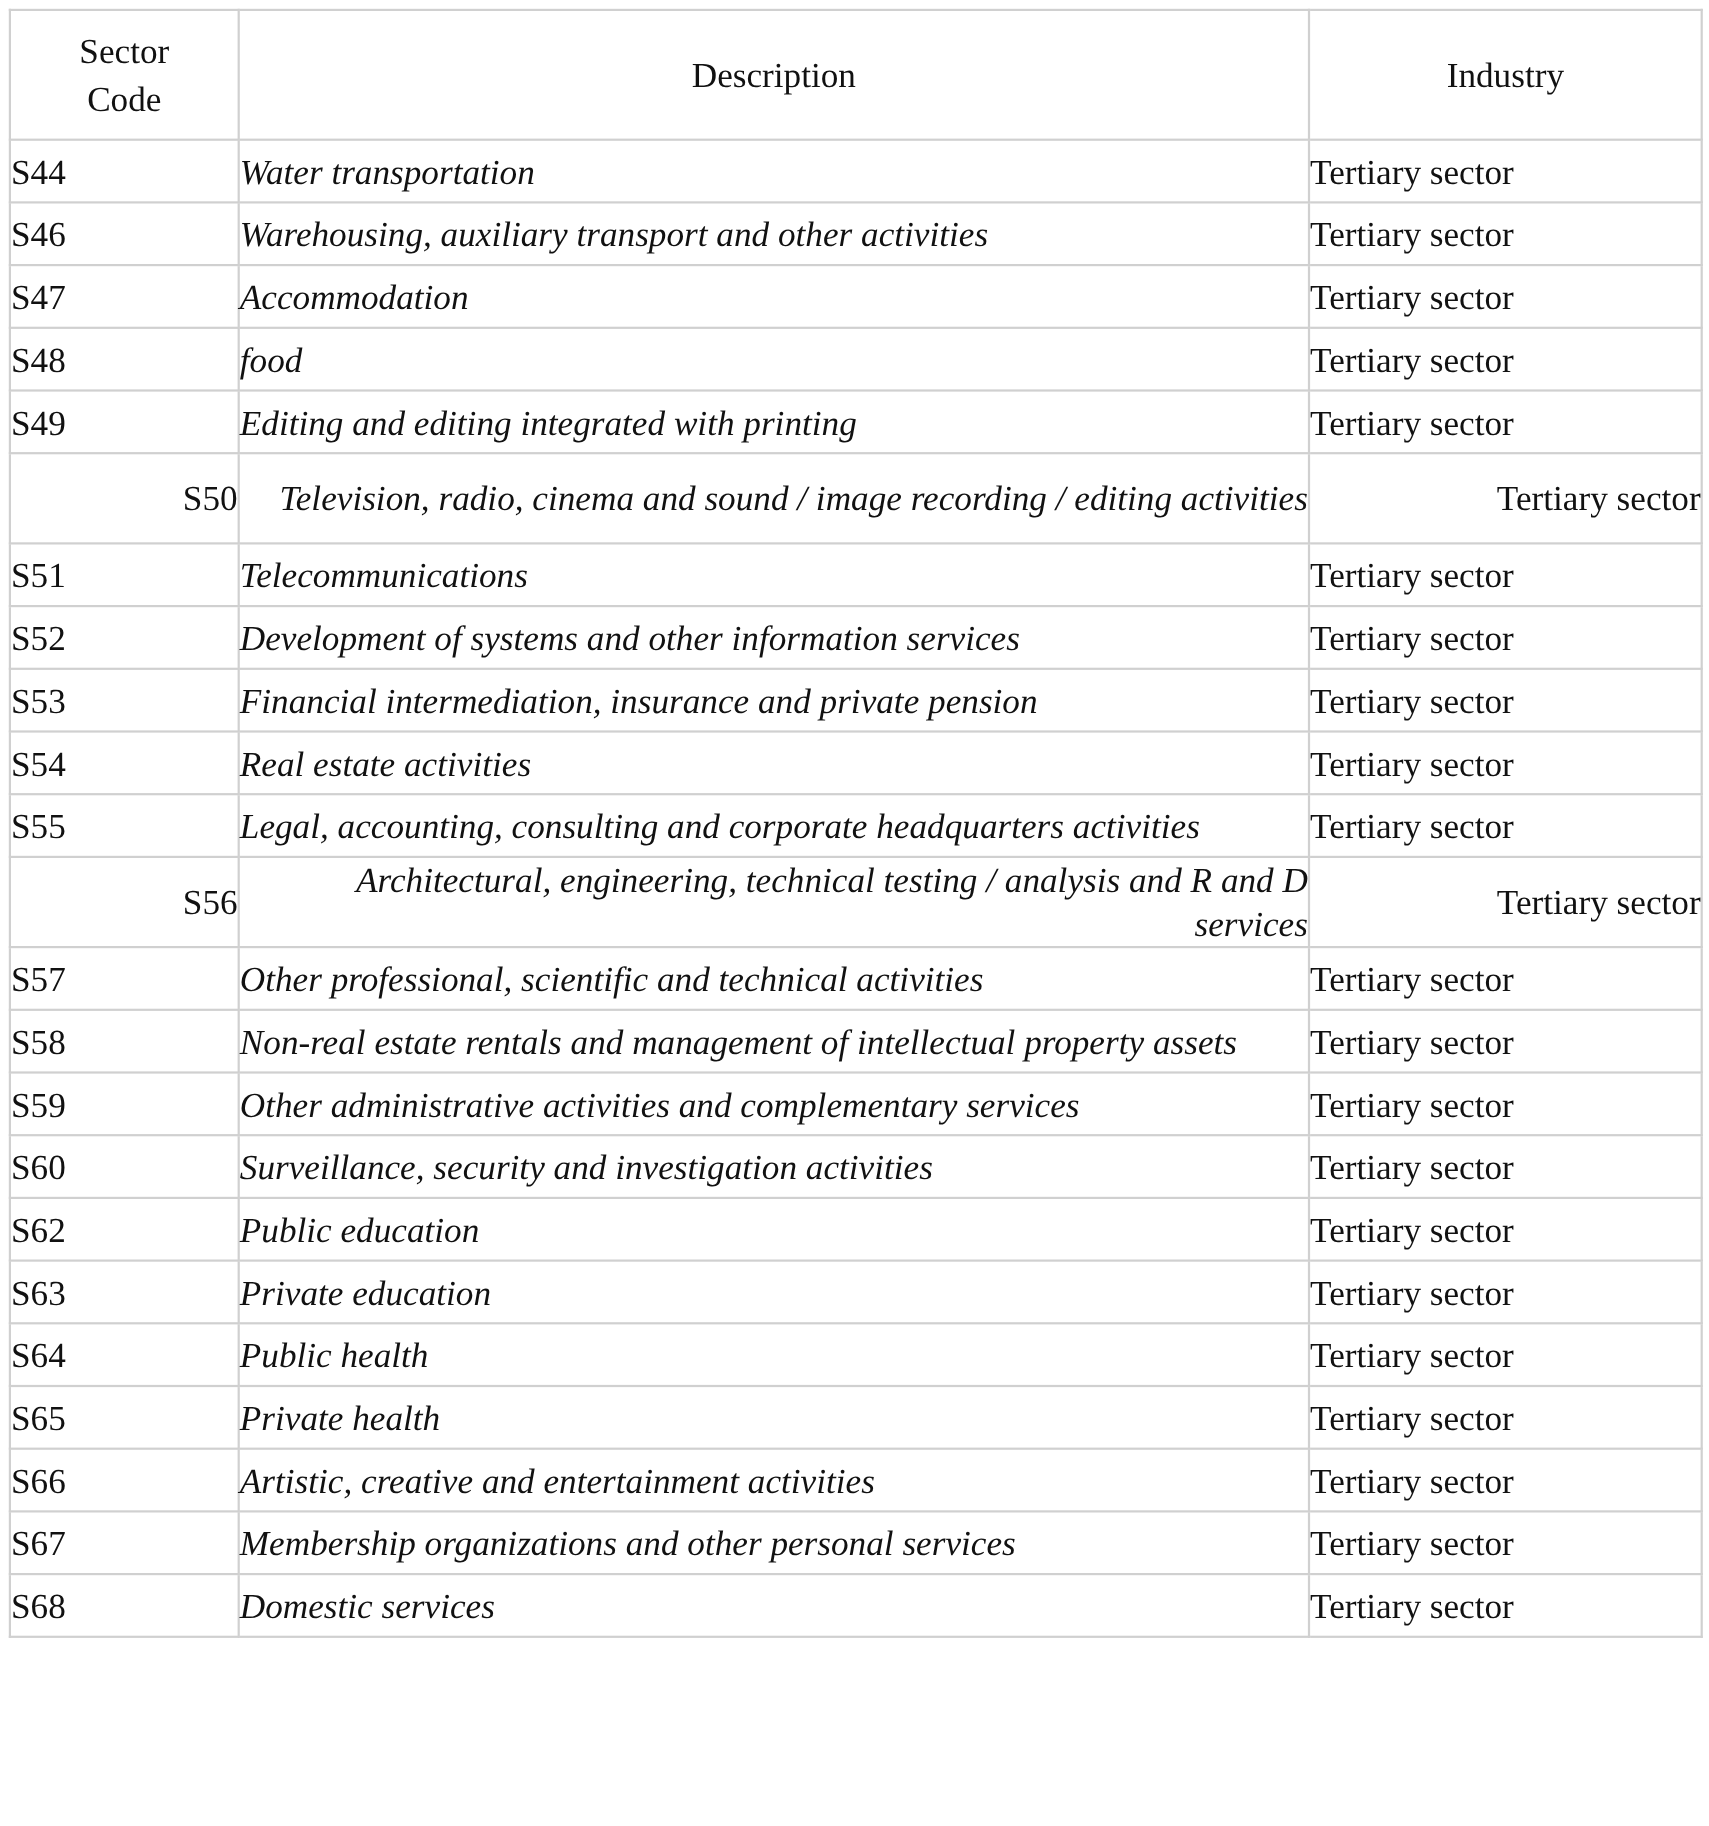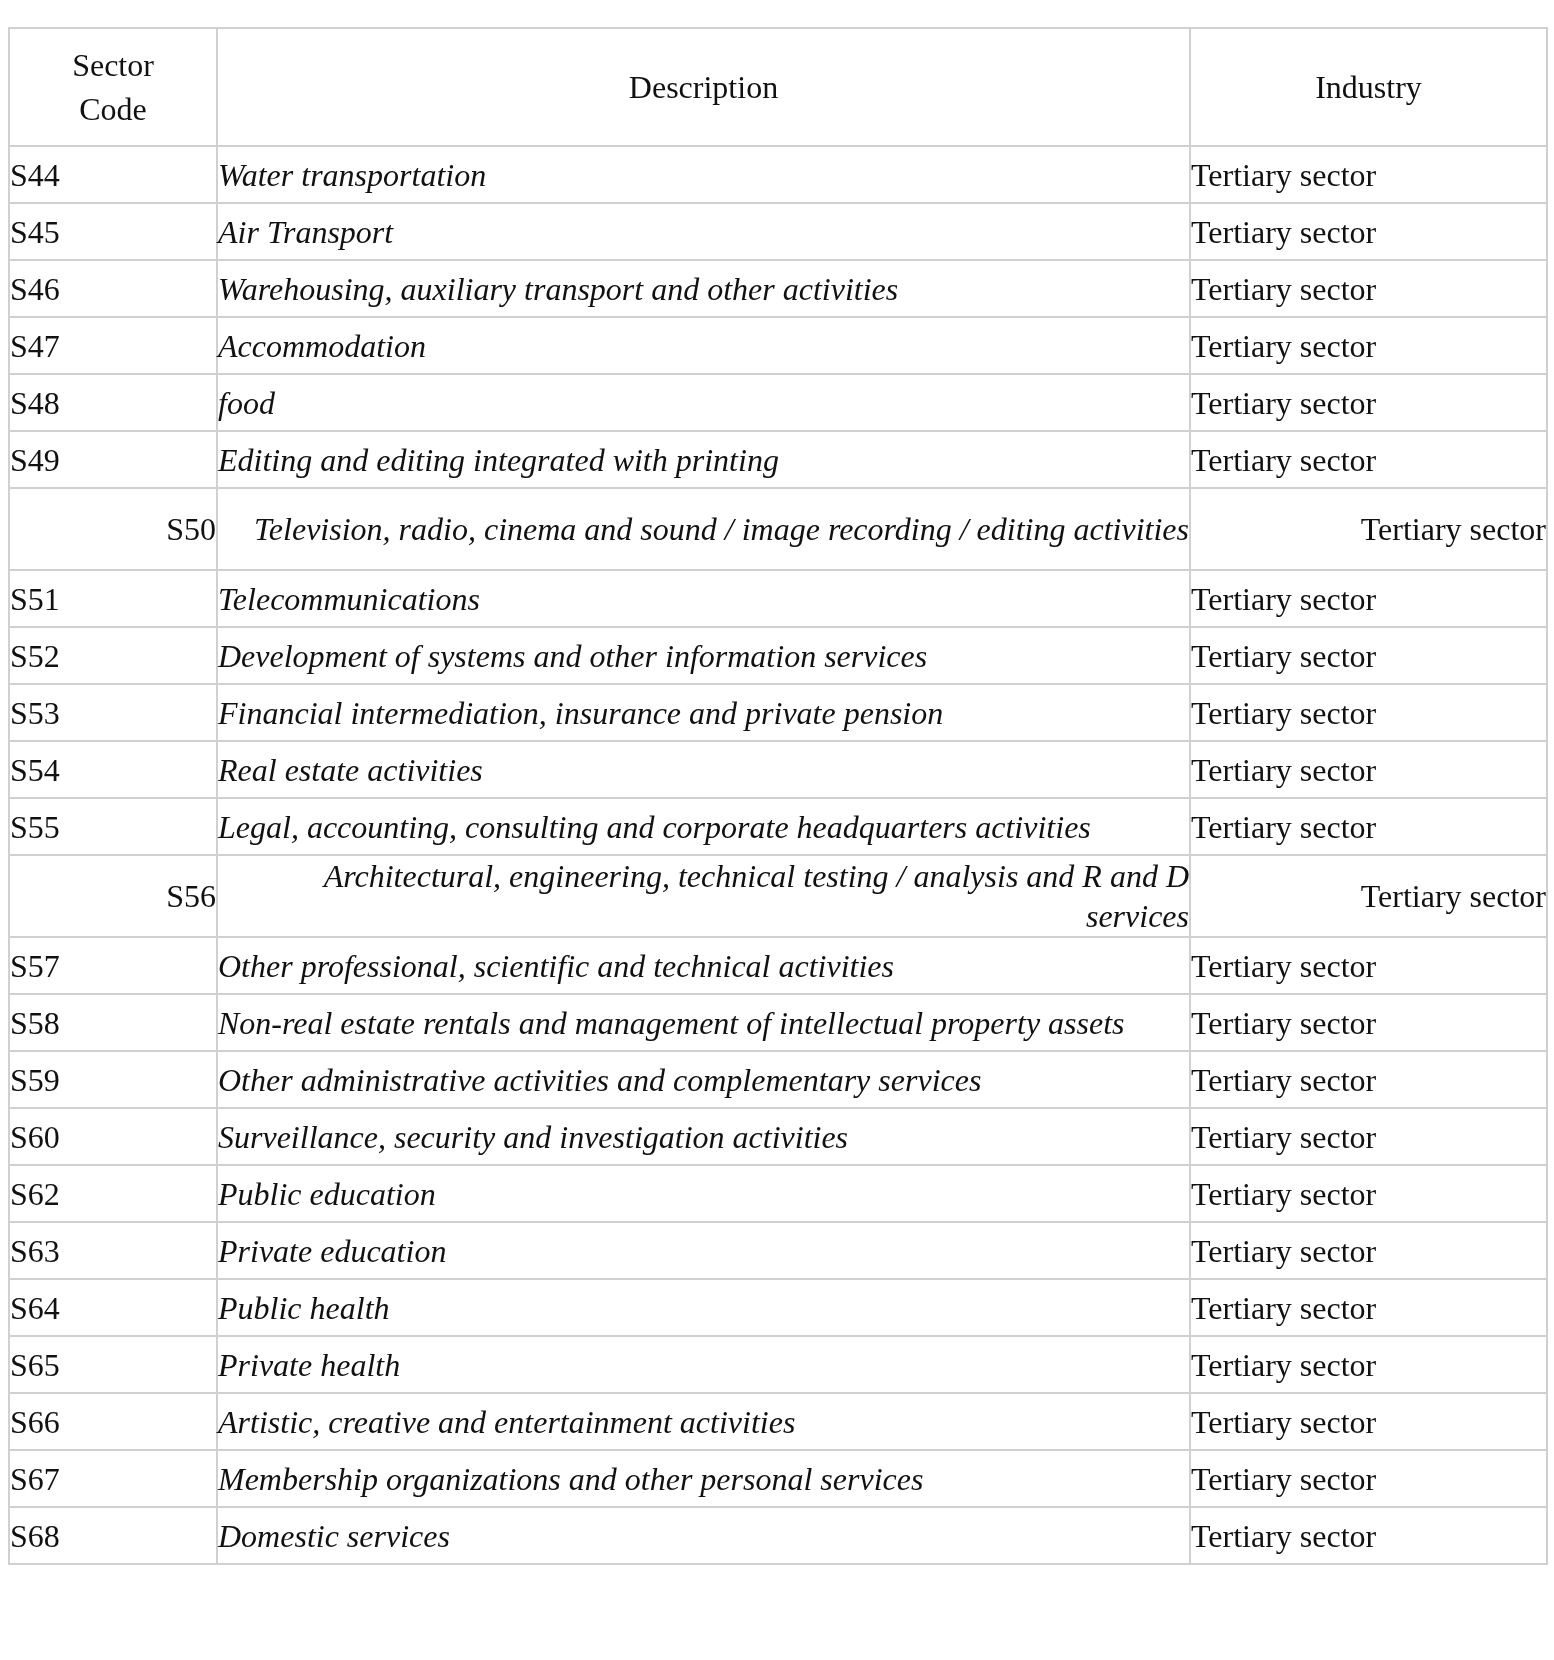--- a/index.html
+++ b/index.html
@@ -14,21 +14,20 @@
       font-family: "Liberation Serif", "DejaVu Serif", serif;
       color: #111111;
     }
     table.sector-table {
       position: absolute;
       left: 8px;
       top: 8px;
       width: 1538px;
       border-collapse: collapse;
       table-layout: fixed;
-      margin-top: 19px;
     }
     table.sector-table th,
     table.sector-table td {
       border: 2px solid #d0d0d0;
       font-size: 32px;
       line-height: 40px;
       vertical-align: middle;
       padding: 0;
     }
     table.sector-table th {
@@ -62,25 +61,20 @@
         <span class="hdr-line">Code</span>
       </th>
       <th>Description</th>
       <th>Industry</th>
     </tr>
   </thead>
   <tbody id="table-body">
       <tr class="row">
         <td class="code">S44</td>
         <td class="desc">Water transportation</td>
-        <td class="ind">Tertiary sector</td>
-      </tr>
-      <tr class="row">
-        <td class="code">S45</td>
-        <td class="desc">Air Transport</td>
         <td class="ind">Tertiary sector</td>
       </tr>
       <tr class="row">
         <td class="code">S46</td>
         <td class="desc">Warehousing, auxiliary transport and other activities</td>
         <td class="ind">Tertiary sector</td>
       </tr>
       <tr class="row">
         <td class="code">S47</td>
         <td class="desc">Accommodation</td>

